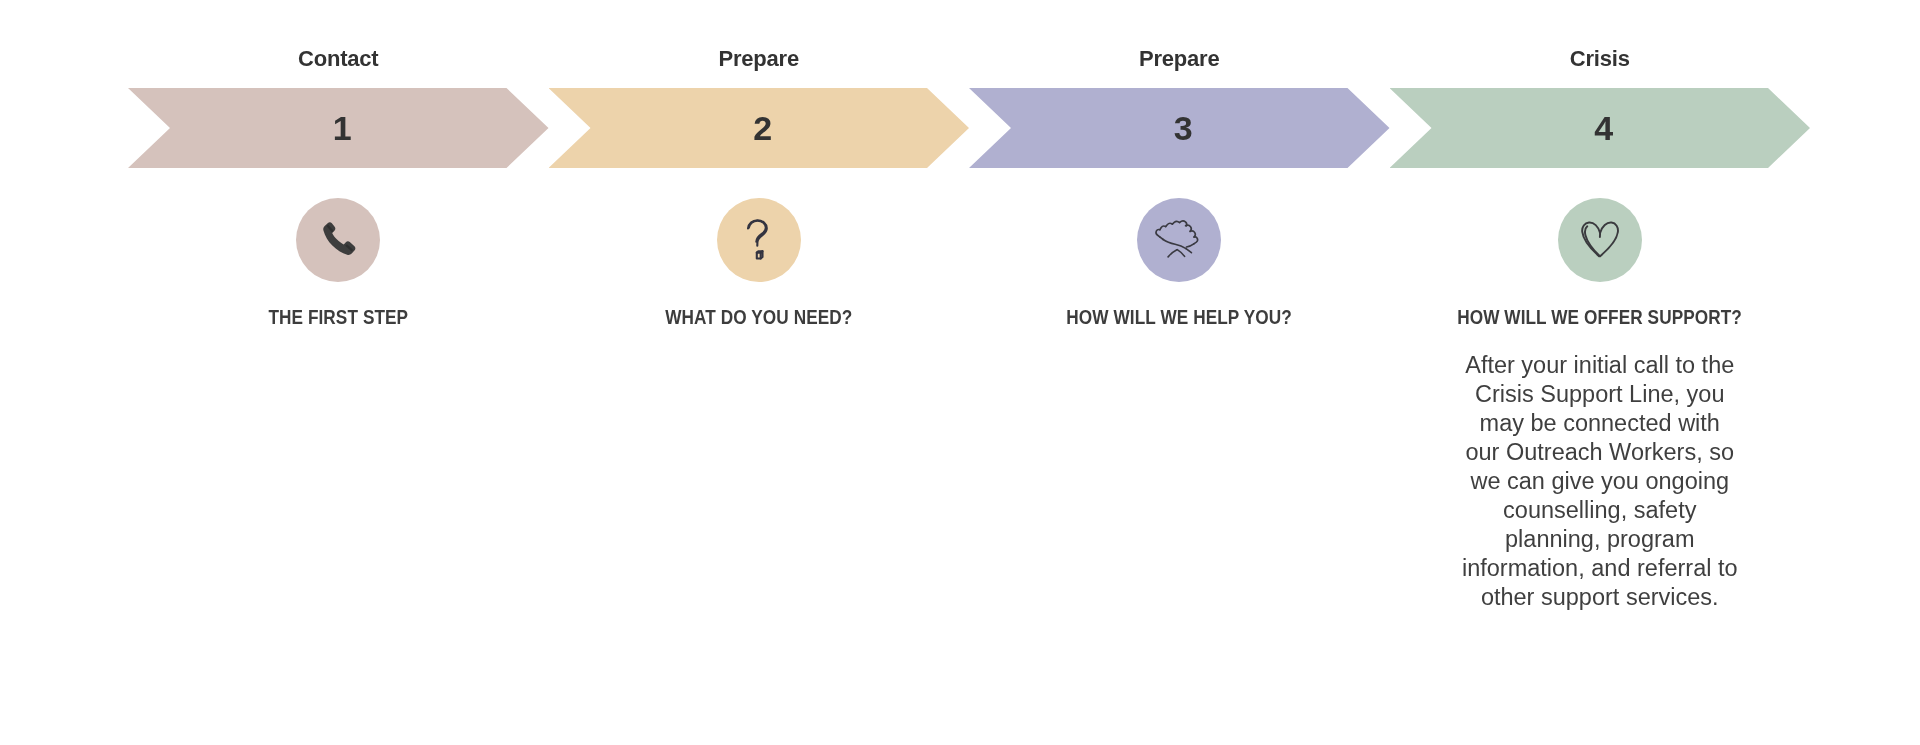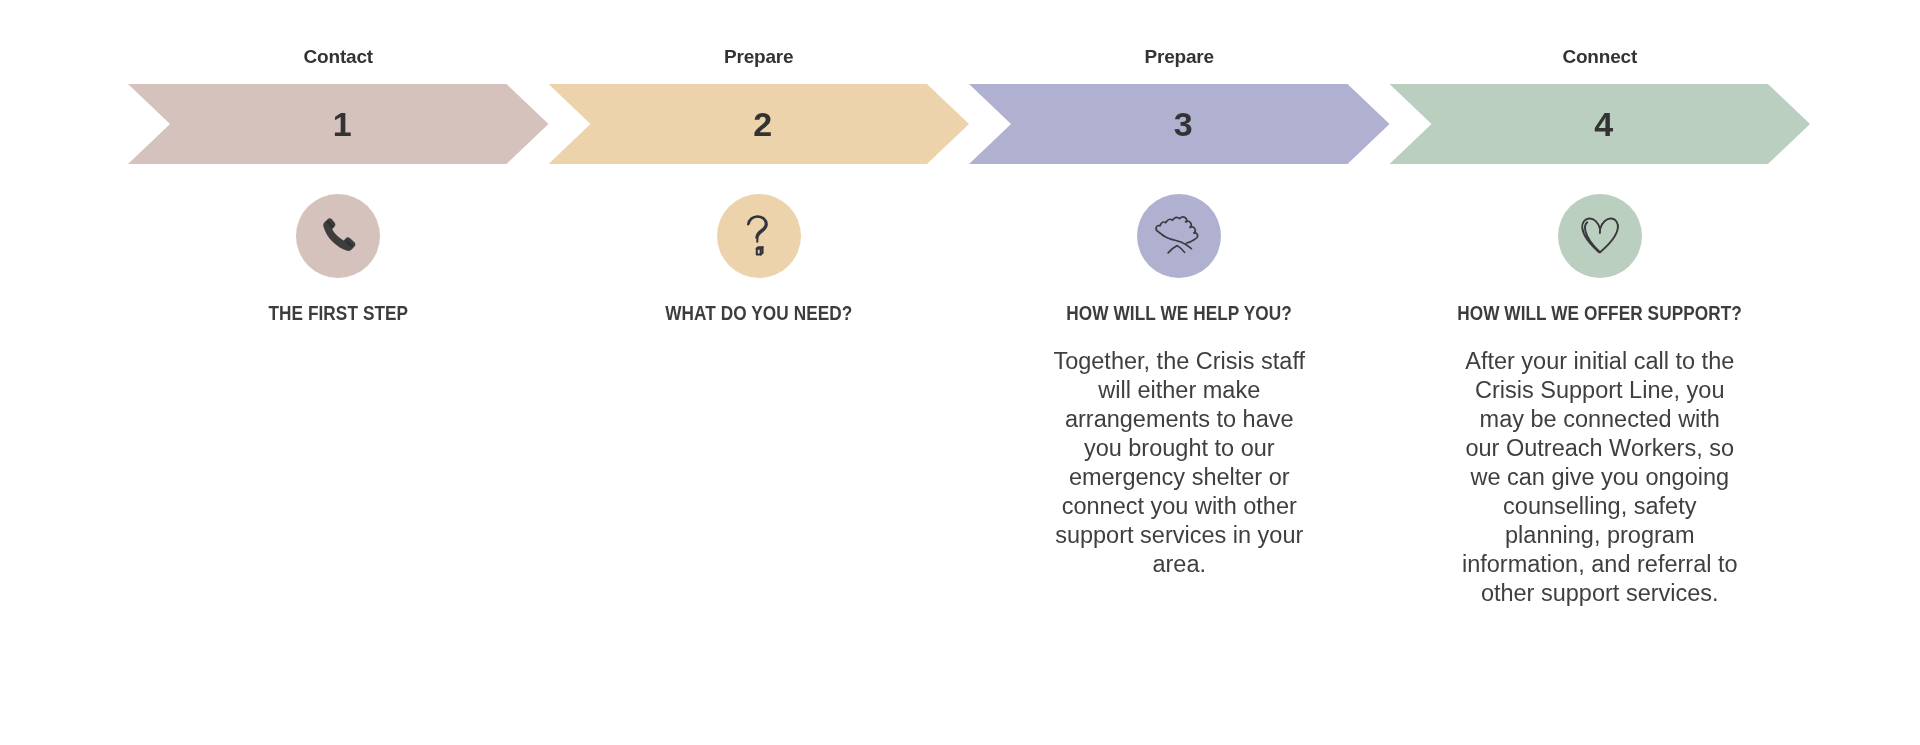--- a/index.html
+++ b/index.html
@@ -26,21 +26,21 @@
   .step {
     flex: 1 1 0;
     display: flex;
     flex-direction: column;
     align-items: center;
     min-width: 0;
   }
 
   
   .step-title {
-    font-size: 19px;
+    font-size: 22px;
     font-weight: bold;
     color: #333333;
     letter-spacing: -0.2px;
     margin-top: 46px;
     margin-bottom: 16px;
     text-align: center;
     white-space: nowrap;
   }
 
   
@@ -185,25 +185,24 @@
               <path d="M12.6 26.5c3.4 2.4 8.1 4 12.4 4.9 4.1.9 8 2.4 11.3 4.5"></path>
               <path d="M36.3 35.9l5.6 4.3"></path>
               <path d="M44.4 31c-2.1 1.6-4.8 2.7-7.6 3.3"></path>
               <path d="M26.8 37.2c-3.5 1.8-6.6 4.3-9.1 7.3"></path>
               <path d="M27.2 37c2.9 1.8 5.5 4.2 7.6 7"></path>
             </g>
           </svg>
         </span>
       </div>
       <div class="step-heading">HOW WILL WE HELP YOU?</div>
-      <div class="step-body">Together, the Crisis staff will either make arrangements to have you brought to our emergency shelter or connect you with other support services in your area.</div>
-    </div>
-
-    <div class="step">
-      <div class="step-title">Connect</div>
+    </div>
+
+    <div class="step">
+      <div class="step-title">Crisis</div>
       <div class="chev-wrap">
         <div class="chev" style="background-color: rgb(186, 207, 191);">
           <span class="chev-num">4</span>
         </div>
       </div>
       <div class="icon-circle" style="background-color: rgb(186, 207, 191);">
         <span>
           <svg width="56" height="54" viewBox="0 0 58 56">
             <g fill="none" stroke="#3a3a3e" stroke-width="2" stroke-linecap="round" stroke-linejoin="round">
               <path d="M29 20.5C27.4 14 22.6 9.4 17.6 9.8c-4.6.4-7.6 4.7-7 9.8.9 7.6 7.2 16.2 17.4 25.2"></path>

